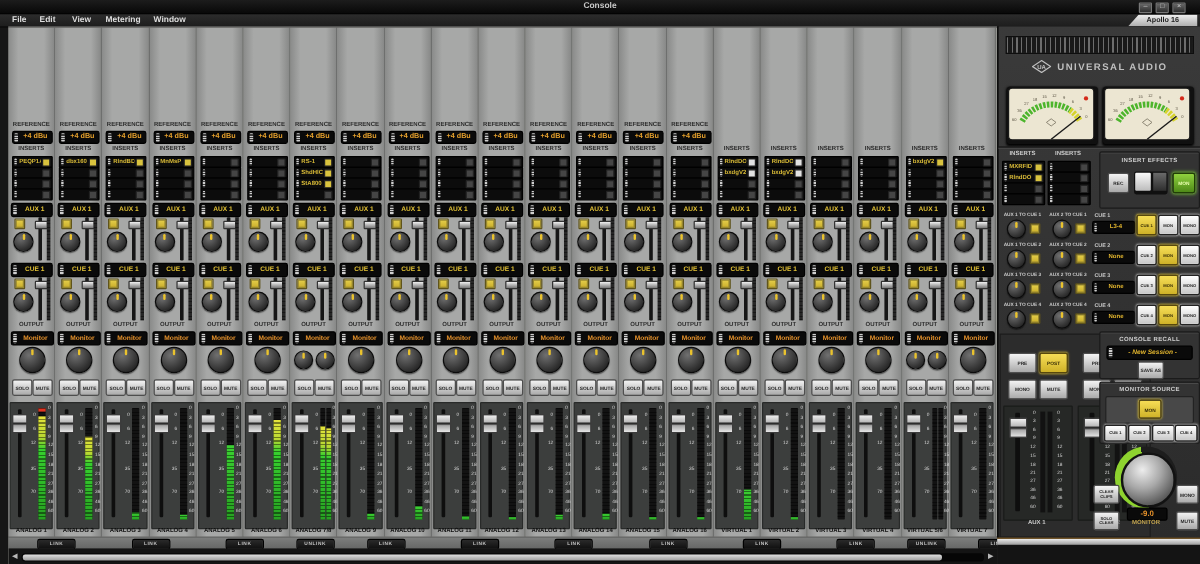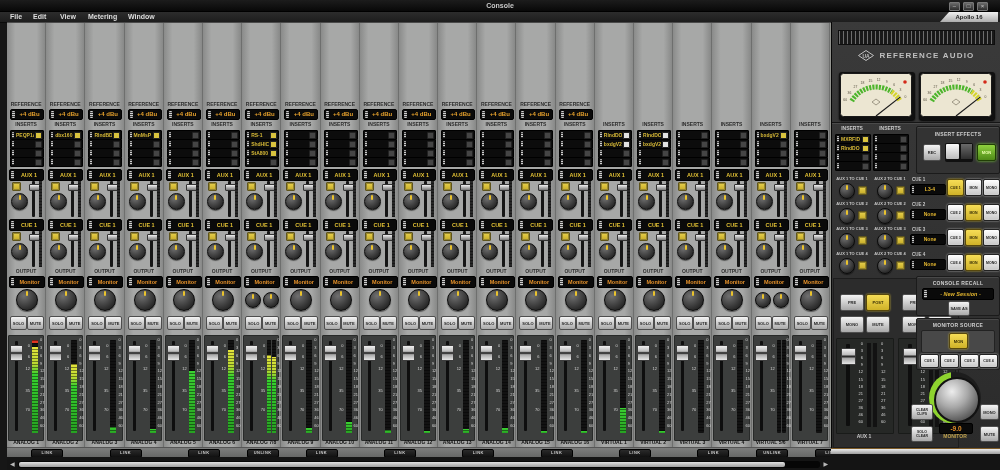--- a/index.html
+++ b/index.html
@@ -1747,21 +1747,21 @@
       </div>
     </div>
 
   <div id="master">
     <div class="abs" style="left:6px;top:8px;width:155px;height:13px;border:1px solid #0e0e0e;background:repeating-linear-gradient(90deg,#6d6d6d 0 1px,#191919 1px 4px)"></div>
     <div class="abs" style="left:0;top:26px;width:169px;height:14px;display:flex;align-items:center;justify-content:center;gap:5px">
       <svg width="16" height="11" viewBox="0 0 16 11">
           <polygon points="8,0.5 15.5,5.5 8,10.5 0.5,5.5" fill="none" stroke="#c0c0c0" stroke-width="1"></polygon>
           <text x="8" y="7.6" font-size="5" font-weight="bold" fill="#c0c0c0" text-anchor="middle" font-family="Liberation Sans, sans-serif">UA</text>
         </svg>
-      <span style="font-size:8px;font-weight:bold;color:#bfbfbf;letter-spacing:1.2px">REFERENCE AUDIO</span>
+      <span style="font-size:8px;font-weight:bold;color:#bfbfbf;letter-spacing:1.2px">UNIVERSAL AUDIO</span>
     </div>
     <div class="vuframe" style="left:7px;top:50px" id="vu0"><svg width="72" height="44" viewBox="0 0 72 44">
           <rect x="0.5" y="0.5" width="71" height="43" rx="3" fill="#ece6d2" stroke="#1a1a1a"></rect>
           <path d="M11.8,28.0 A28,28 0 0 1 51.7,18.8" fill="none" stroke="#4db52c" stroke-width="5" stroke-dasharray="2.1,1.1"></path>
           <path d="M51.7,18.8 A28,28 0 0 1 59.7,27.2" fill="none" stroke="#d6d32c" stroke-width="5" stroke-dasharray="2.1,1.1"></path>
           <text x="5.2" y="27.6" font-size="3.4" fill="#565040" text-anchor="middle" font-family="Liberation Sans, sans-serif">60</text>
           <text x="9.5" y="20.7" font-size="3.4" fill="#565040" text-anchor="middle" font-family="Liberation Sans, sans-serif">36</text>
           <text x="15.4" y="14.9" font-size="3.4" fill="#565040" text-anchor="middle" font-family="Liberation Sans, sans-serif">27</text>
           <text x="22.5" y="10.8" font-size="3.4" fill="#565040" text-anchor="middle" font-family="Liberation Sans, sans-serif">18</text>
           <text x="30.4" y="8.5" font-size="3.4" fill="#565040" text-anchor="middle" font-family="Liberation Sans, sans-serif">15</text>

